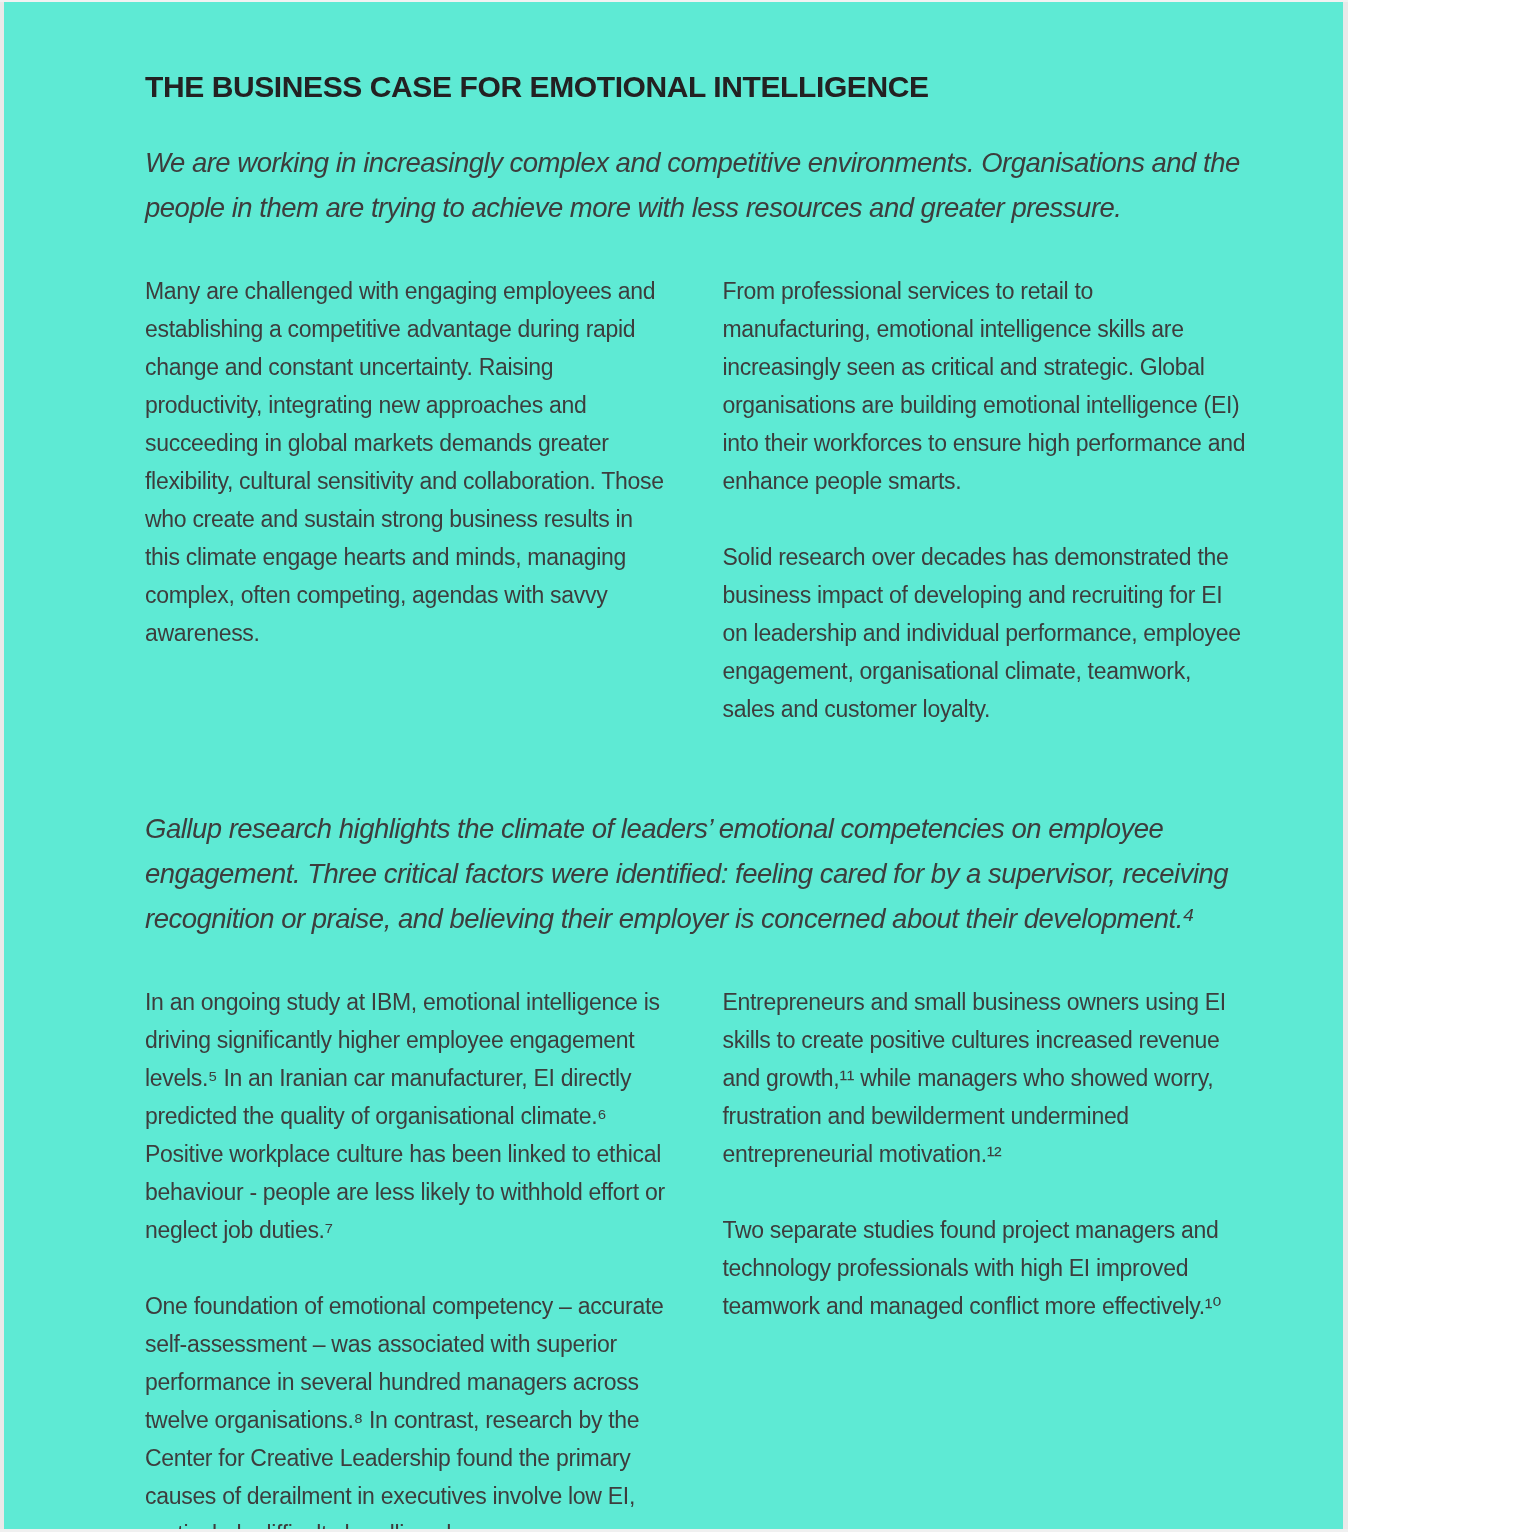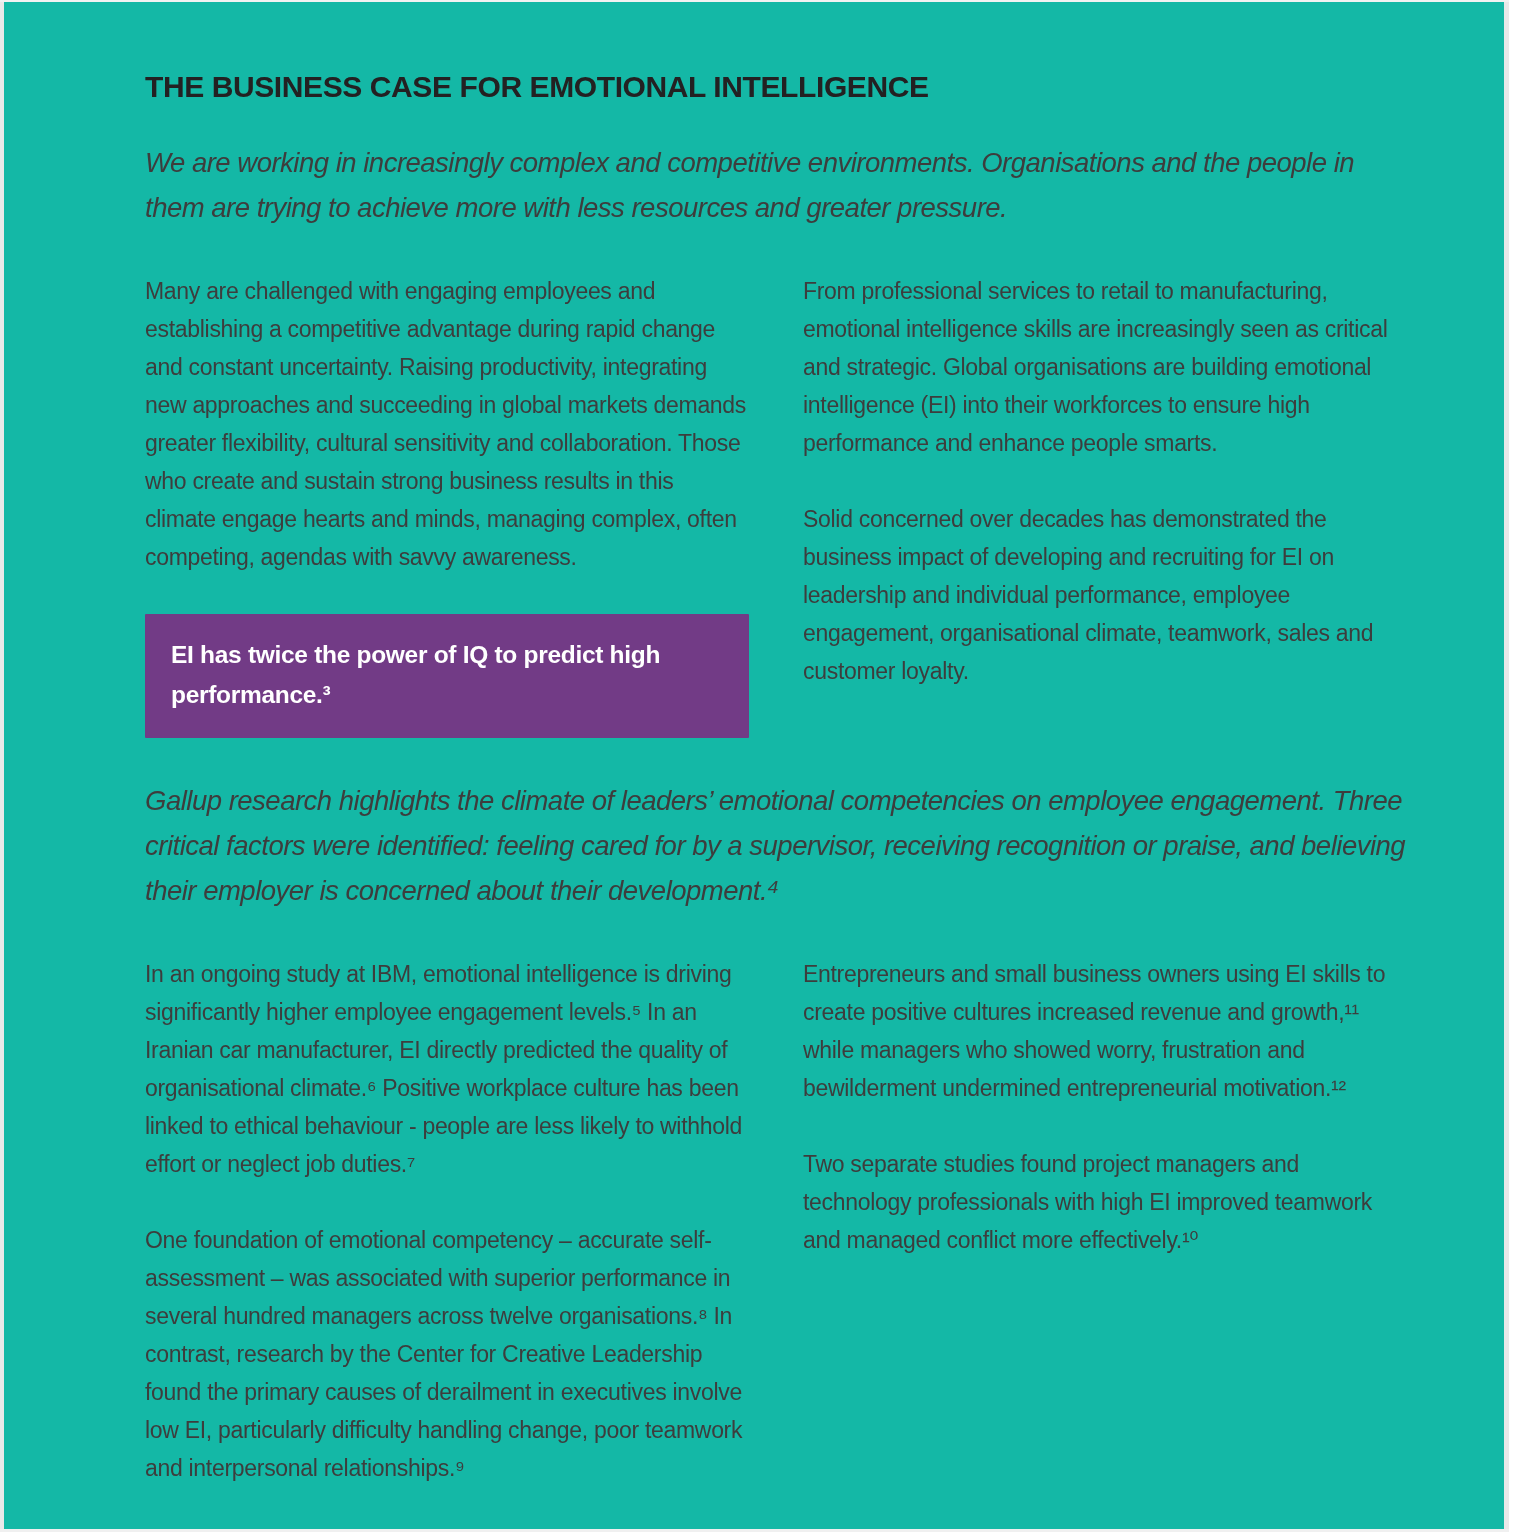--- a/index.html
+++ b/index.html
@@ -2,23 +2,23 @@
 <html><head>
 <meta charset="utf-8">
 <style>
   html, body {
     margin: 0;
     padding: 0;
     background: #ffffff;
   }
   .page {
     position: relative;
-    width: 1509px;
+    width: 1348px;
     height: 1532px;
-    background: #14b8a6;
+    background: #5eead4;
     overflow: hidden;
     font-family: "Liberation Sans", "DejaVu Sans", sans-serif;
   }
   .edge {
     position: absolute;
     background: #e9e9e9;
     z-index: 5;
   }
   .edge-left   { left: 0; top: 0; width: 4px; height: 1532px; }
   .edge-right  { right: 0; top: 0; width: 5px; height: 1532px; }
@@ -99,28 +99,25 @@
 
     <section class="section-1">
       <h1 class="section-heading">THE BUSINESS CASE FOR EMOTIONAL INTELLIGENCE</h1>
 
       <p class="lead">We are working in increasingly complex and competitive environments. Organisations and the people in them are trying to achieve more with less resources and greater pressure.</p>
 
       <div class="cols">
         <div class="col">
           <p class="body-para">Many are challenged with engaging employees and establishing a competitive advantage during rapid change and constant uncertainty. Raising productivity, integrating new approaches and succeeding in global markets demands greater flexibility, cultural sensitivity and collaboration. Those who create and sustain strong business results in this climate engage hearts and minds, managing complex, often competing, agendas with savvy awareness.</p>
 
-          <div class="callout" style="background: rgb(114, 59, 134);">
-            <p class="callout-text">EI has twice the power of IQ to predict high performance.³</p>
-          </div>
         </div>
 
         <div class="col">
           <p class="body-para">From professional services to retail to manufacturing, emotional intelligence skills are increasingly seen as critical and strategic. Global organisations are building emotional intelligence (EI) into their workforces to ensure high performance and enhance people smarts.</p>
-          <p class="body-para">Solid concerned over decades has demonstrated the business impact of developing and recruiting for EI on leadership and individual performance, employee engagement, organisational climate, teamwork, sales and customer loyalty.</p>
+          <p class="body-para">Solid research over decades has demonstrated the business impact of developing and recruiting for EI on leadership and individual performance, employee engagement, organisational climate, teamwork, sales and customer loyalty.</p>
         </div>
       </div>
     </section>
 
     <section class="section-2">
 
       <p class="lead">Gallup research highlights the climate of leaders’ emotional competencies on employee engagement. Three critical factors were identified: feeling cared for by a supervisor, receiving recognition or praise, and believing their employer is concerned about their development.⁴</p>
 
       <div class="cols">
         <div class="col">

